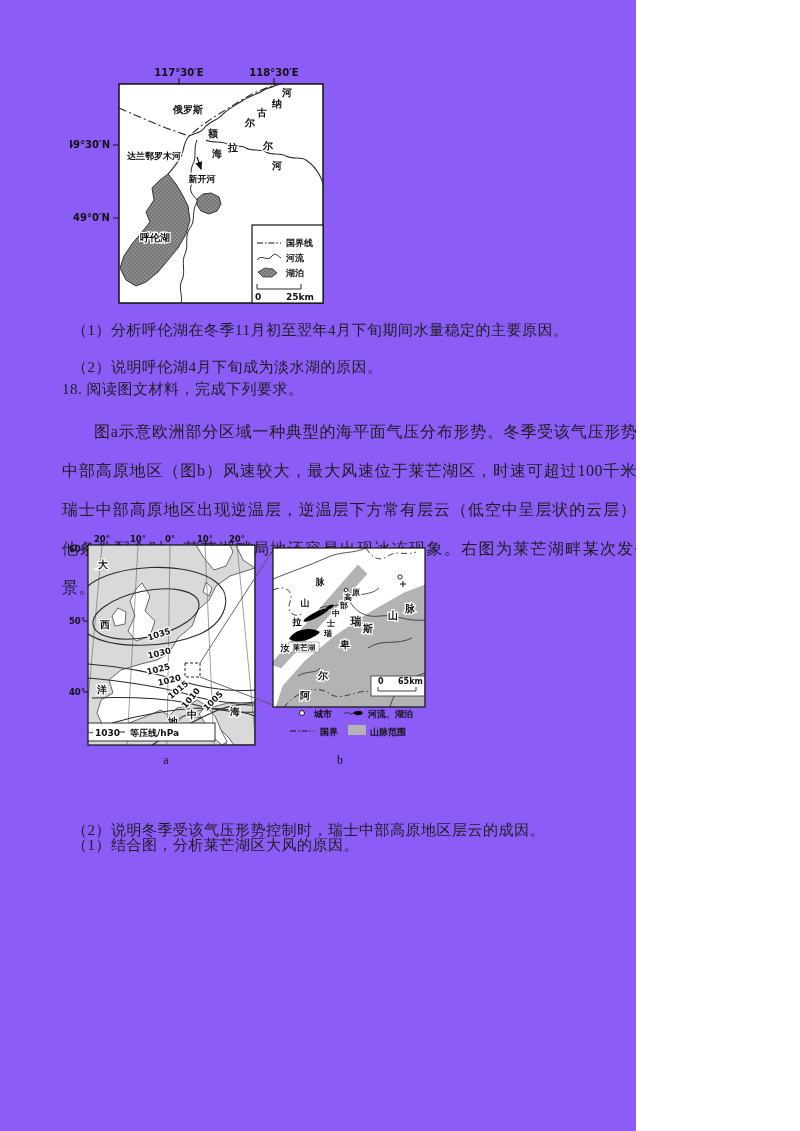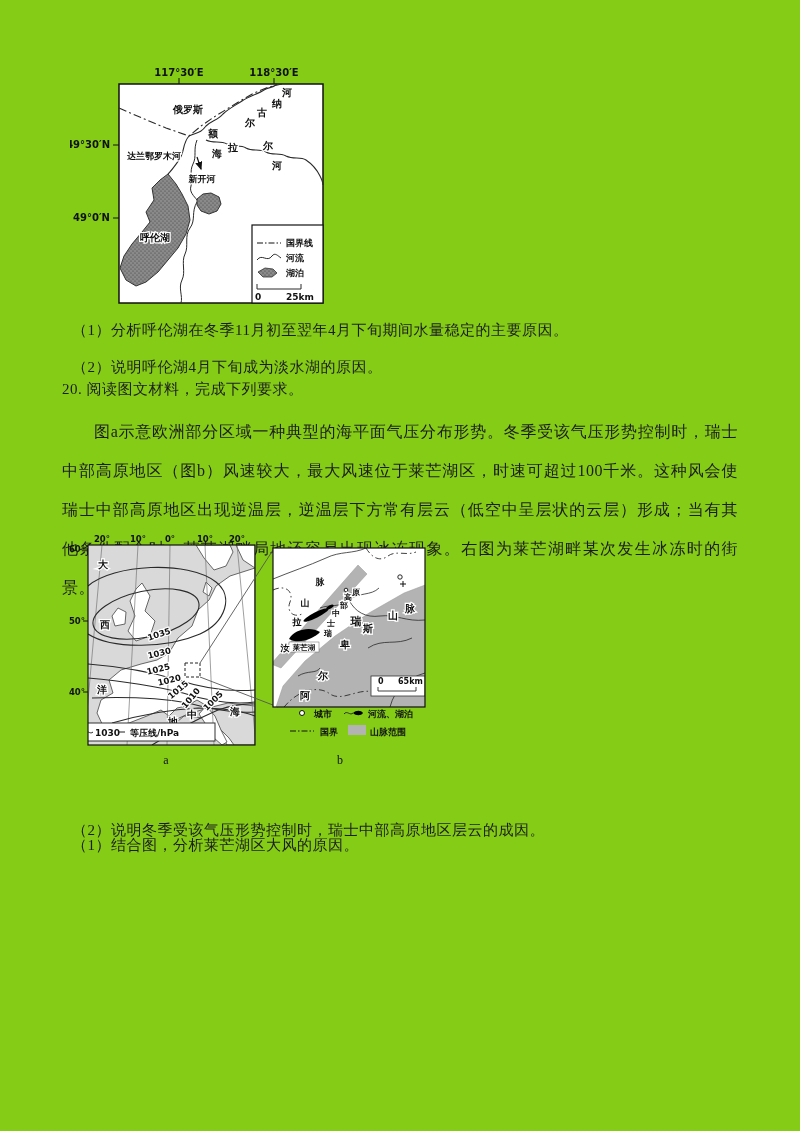--- a/index.html
+++ b/index.html
@@ -1,16 +1,16 @@
 <!DOCTYPE html>
 <html><head>
 <meta charset="utf-8">
 <style>
   html,body { margin:0; padding:0; background:#fff; }
-  .page { position:relative; width:800px; height:1131px; background:#84cc16; overflow:hidden;
+  .page { position:relative; width:636px; height:1131px; background:#8b5cf6; overflow:hidden;
           font-family:"Liberation Serif", serif; color:#1d1d1d; }
   .tline { position:absolute; font-size:15px; white-space:nowrap; letter-spacing:0.5px; }
   .para  { position:absolute; font-size:16px; line-height:39px; text-align:justify;
            text-justify:inter-character; text-indent:2em; letter-spacing:0.5px; }
   svg { position:absolute; }
   svg text { font-family:"DejaVu Sans", sans-serif; fill:#111; }
   .halo { stroke:#ffffff; stroke-width:2.5px; paint-order:stroke; fill:#111; }
   .mapline { fill:none; stroke:#2a2a2a; }
   .caption { font-family:"Liberation Serif", serif; font-size:12px; }
 </style>
@@ -84,21 +84,21 @@
       <text x="216" y="216" font-size="9" font-weight="bold">湖泊</text>
       <path class="mapline" stroke-width="1" d="M 187,224 L 187,229 L 231,229 L 231,224"></path>
       <text x="185" y="240" font-size="9" font-weight="bold">0</text>
       <text x="216" y="240" font-size="9" font-weight="bold">25km</text>
     </g>
   </svg>
 
   <div class="tline" style="left:72px; top:321px;">（1）分析呼伦湖在冬季11月初至翌年4月下旬期间水量稳定的主要原因。</div>
   <div class="tline" style="left:72px; top:350px;margin-top:8px;">（2）说明呼伦湖4月下旬成为淡水湖的原因。</div>
 
-  <div class="tline" style="left:62px; top:380px;">20. 阅读图文材料，完成下列要求。</div>
+  <div class="tline" style="left:62px; top:380px;">18. 阅读图文材料，完成下列要求。</div>
   <div class="para" style="left:62px; top:412px; width:676px;">图a示意欧洲部分区域一种典型的海平面气压分布形势。冬季受该气压形势控制时，瑞士中部高原地区（图b）风速较大，最大风速位于莱芒湖区，时速可超过100千米。这种风会使瑞士中部高原地区出现逆温层，逆温层下方常有层云（低空中呈层状的云层）形成；当有其他条件配合时，莱芒湖畔局地还容易出现冰冻现象。右图为莱芒湖畔某次发生冰冻时的街景。</div>
 
   <svg style="left:68px; top:534px;" width="400" height="245" viewBox="0 0 400 245">
     <defs>
       <clipPath id="clipA">
           <rect x="20" y="11" width="167" height="200"></rect>
         </clipPath>
       <clipPath id="clipB">
           <rect x="205" y="14" width="152" height="159"></rect>
         </clipPath>

